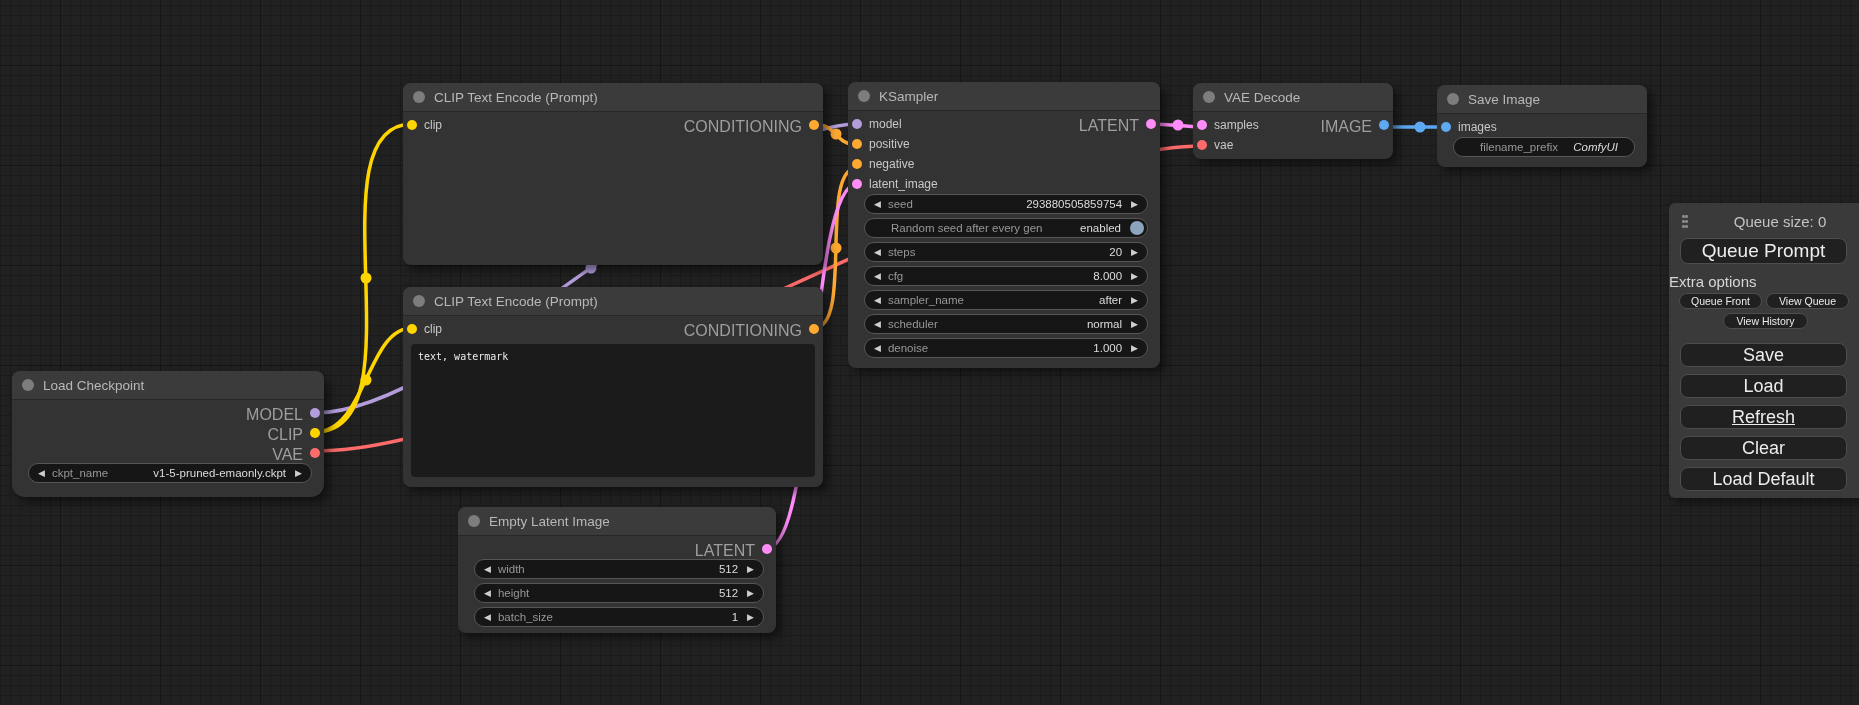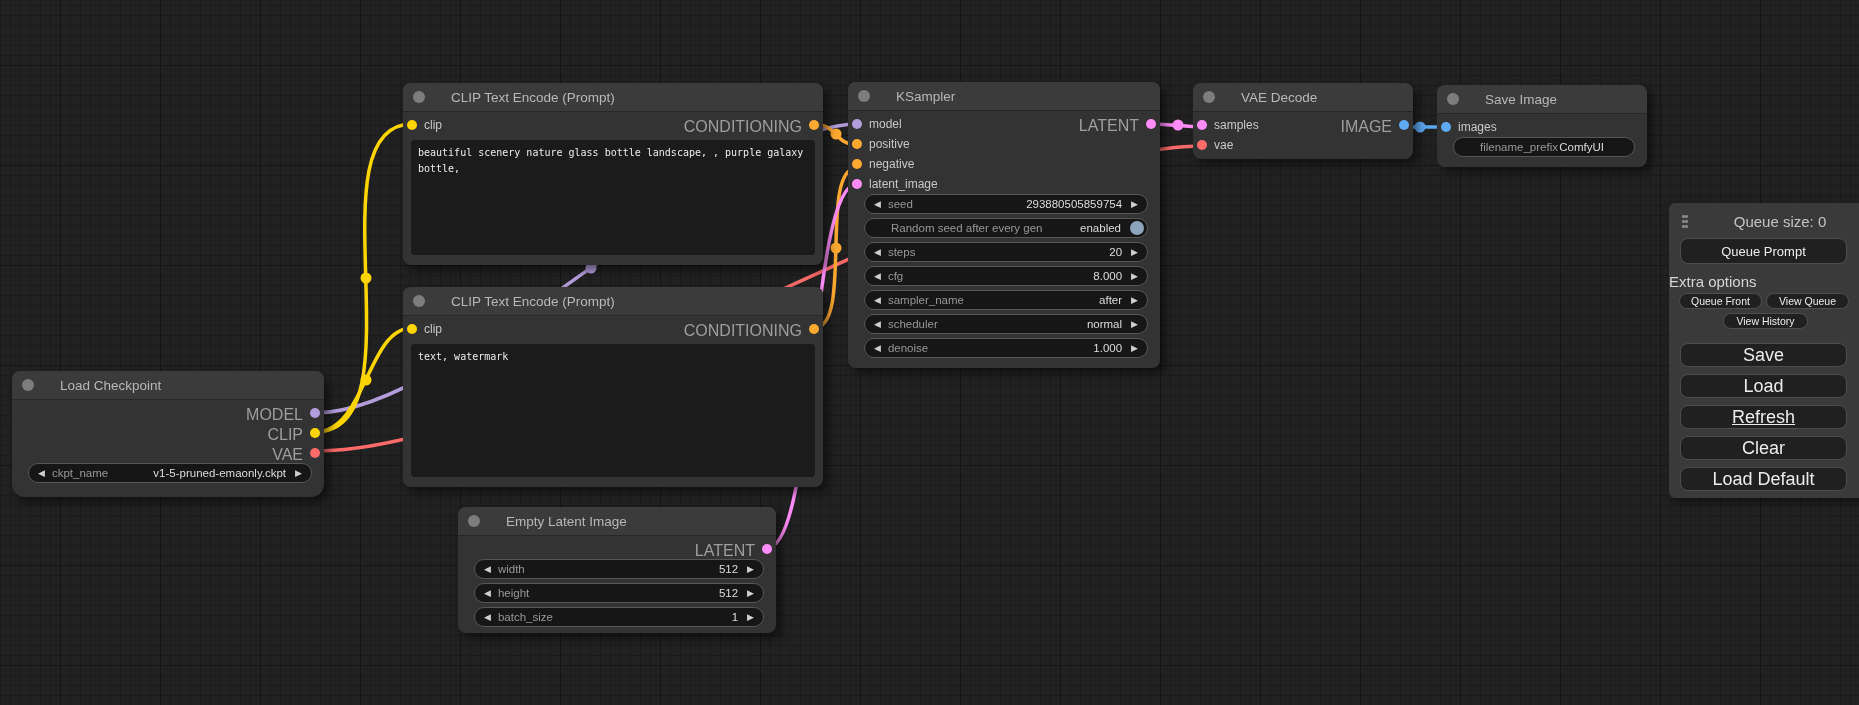--- a/index.html
+++ b/index.html
@@ -16,21 +16,21 @@
     background-position:-40px -35px;
   }
   #links-layer{position:absolute;left:0;top:0;z-index:1;}
   .node{
     position:absolute; z-index:2; background:#333333; border-radius:8px;
     box-shadow:5px 5px 10px rgba(0,0,0,.5);
   }
   .node-title{
     position:absolute;left:0;right:0;top:0;height:28px;background:#3b3b3b;
     border-radius:8px 8px 0 0;border-bottom:1px solid #272727;
-    display:flex;align-items:center;gap:17px;
+    display:flex;align-items:center;
   }
   .collapse-dot{width:12px;height:12px;border-radius:50%;background:#7d7d7d;margin-left:10px;flex:none;}
   .title-text{margin-left:9px;font-size:13.5px;color:#b8b8b8;white-space:nowrap;}
   .slot-row{position:absolute;left:0;right:0;height:20px;display:flex;align-items:center;}
   .slot-dot{position:absolute;width:10px;height:10px;border-radius:50%;top:5px;}
   .slot-dot.in{left:4px;} .slot-dot.out{right:4px;}
   .slot-label-left{position:absolute;left:21px;font-size:12px;color:#c8c8c8;top:3px;white-space:nowrap;}
   .slot-label-right{position:absolute;right:21px;font-size:16px;color:#9e9e9e;top:3px;white-space:nowrap;}
   .widget{
     position:absolute;left:16px;right:12px;height:20px;background:#161616;
@@ -58,21 +58,21 @@
   .qp-header{position:absolute;left:0;right:0;top:8px;height:22px;}
   .drag-dots{position:absolute;left:13px;top:4px;display:grid;grid-template-columns:3px 3px;grid-auto-rows:5px;width:9px;}
   .drag-dots i{width:2.5px;height:2.5px;border-radius:50%;background:#8a8a8a;display:block;}
   .qp-title{position:absolute;left:0;right:0;top:2px;text-align:center;font-size:15px;color:#c3c3c3;}
   .gear{position:absolute;right:11px;top:1px;width:17px;height:17px;}
   .qp-btn{
     position:absolute;background:#202020;border:1px solid #4d4d4d;border-radius:8px;
     color:#ececec;display:flex;align-items:center;justify-content:center;box-sizing:border-box;
   }
   .qp-btn.big{left:11px;width:167px;height:24px;font-size:18px;}
-  .qp-btn.prompt{left:11px;width:167px;height:26px;top:35px;font-size:13px;}
+  .qp-btn.prompt{left:11px;width:167px;height:26px;top:35px;font-size:19px;}
   .qp-btn.small{height:16px;font-size:10.5px;border-radius:9px;}
   .extra-row{position:absolute;left:0;right:0;top:70px;height:16px;display:flex;align-items:center;justify-content:space-between;}
   .extra-label{font-size:15px;color:#d6d6d6;}
   .extra-checkbox{width:14px;height:14px;background:#ffffff;border-radius:2px;margin-left:7px;}
 </style>
 </head>
 <body>
 
 <div id="canvas">
   <svg id="links-layer" width="1859" height="705">
@@ -125,21 +125,20 @@
         <div class="node-title">
           <span class="collapse-dot"></span>
           <span class="title-text">CLIP Text Encode (Prompt)</span>
         </div>
         <div class="slot-row" style="top: 32px;">
           <span class="slot-dot in" style="background: rgb(255, 213, 0);"></span>
           <span class="slot-label-left">clip</span>
           <span class="slot-label-right">CONDITIONING</span>
           <span class="slot-dot out" style="background: rgb(255, 169, 49);"></span>
         </div>
-        <div class="node-text" style="top: 57px; height: 115px;">beautiful scenery nature glass bottle landscape, , purple galaxy bottle,</div>
       </div>
       <div class="node" style="left: 403px; top: 287px; width: 420px; height: 200px;">
         <div class="node-title">
           <span class="collapse-dot"></span>
           <span class="title-text">CLIP Text Encode (Prompt)</span>
         </div>
         <div class="slot-row" style="top: 32px;">
           <span class="slot-dot in" style="background: rgb(255, 213, 0);"></span>
           <span class="slot-label-left">clip</span>
           <span class="slot-label-right">CONDITIONING</span>
@@ -243,21 +242,21 @@
           <span class="w-arrow r">▶</span>
         </div>
         <div class="widget" style="top: 256px;">
           <span class="w-arrow l">◀</span>
           <span class="w-label">denoise</span>
           <span class="w-fill"></span>
           <span class="w-value">1.000</span>
           <span class="w-arrow r">▶</span>
         </div>
       </div>
-      <div class="node" style="left: 1193px; top: 83px; width: 220px; height: 76px;">
+      <div class="node" style="left: 1193px; top: 83px; width: 200px; height: 76px;">
         <div class="node-title">
           <span class="collapse-dot"></span>
           <span class="title-text">VAE Decode</span>
         </div>
         <div class="slot-row" style="top: 32px;">
           <span class="slot-dot in" style="background: rgb(255, 140, 248);"></span>
           <span class="slot-label-left">samples</span>
           <span class="slot-label-right">IMAGE</span>
           <span class="slot-dot out" style="background: rgb(93, 169, 242);"></span>
         </div>
@@ -271,21 +270,21 @@
           <span class="collapse-dot"></span>
           <span class="title-text">Save Image</span>
         </div>
         <div class="slot-row" style="top: 32px;">
           <span class="slot-dot in" style="background: rgb(93, 169, 242);"></span>
           <span class="slot-label-left">images</span>
         </div>
         <div class="widget" style="top: 52px;">
           <span class="w-label noarrow">filename_prefix</span>
           <span class="w-fill"></span>
-          <span class="w-value" style="margin-right: 30px;">ComfyUI</span>
+          <span class="w-value" style="margin-right: 16px; font-style: italic;">ComfyUI</span>
         </div>
       </div>
     </div>
 
   <div id="queue-panel" style="left: 1669px; top: 203px; width: 222px; height: 295px;">
     <div class="qp-header">
       <span class="drag-dots">
           <i></i>
           <i></i>
           <i></i>

